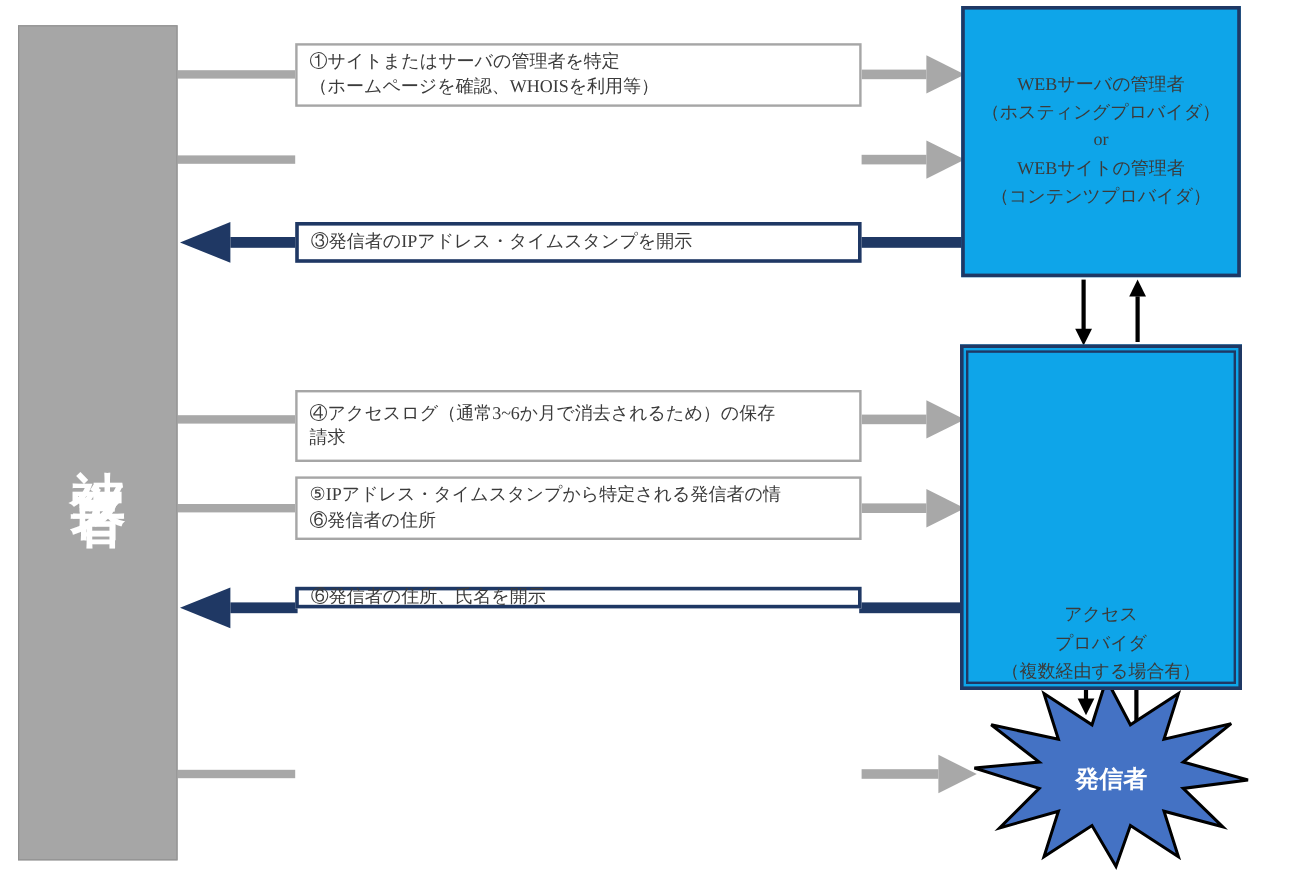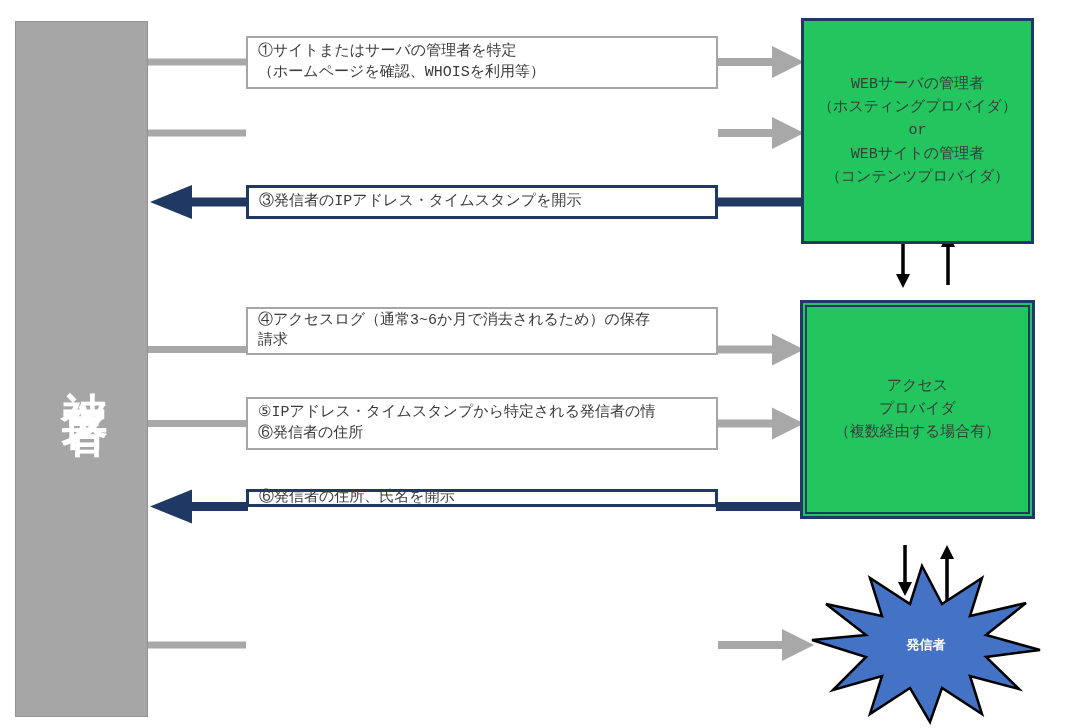--- a/index.html
+++ b/index.html
@@ -1,18 +1,18 @@
 <!DOCTYPE html>
 <html><head>
 <meta charset="utf-8">
 <style>
   html,body{margin:0;padding:0;background:#ffffff;}
   .canvas{
     position:relative;width:1077px;height:728px;background:#ffffff;
-    font-family:Liberation Mono, monospace;overflow:hidden;
+    font-family:Liberation Serif, serif;overflow:hidden;
   }
   .overlay{position:absolute;left:0;top:0;width:1077px;height:728px;}
 
   
   .victim-bar{
     position:absolute;left:15px;top:21px;width:133px;height:696px;
     background:#a6a6a6;border:1px solid #929292;box-sizing:border-box;
     display:flex;align-items:center;justify-content:center;
   }
   .victim-bar span{
@@ -26,41 +26,41 @@
     position:absolute;left:246px;width:472px;box-sizing:border-box;
     background:#ffffff;display:flex;align-items:center;
     padding:2px 8px 2px 10px;
     font-size:15px;color:#3b3b3b;line-height:1.35;white-space:pre-line;
   }
   .step.gray{border:2px solid #a6a6a6;}
   .step.navy{border:3px solid #1f3864;}
   .s1{top:36px;height:53px;}
   .s2{top:117px;height:33px;}
   .s3{top:185px;height:34px;}
-  .s4{top:307px;height:48px;align-items:flex-end;}
+  .s4{top:325px;height:60px;}
   .s5{top:397px;height:53px;}
   .s6{top:489px;height:18px;}
   .s7{top:629px;height:32px;}
 
   
   .provider{
-    position:absolute;box-sizing:border-box;background:#22c55e;
+    position:absolute;box-sizing:border-box;background:#0ea5e9;
     border:3px solid #1f3864;display:flex;align-items:center;justify-content:center;
-    text-align:center;font-size:15px;color:#3b3b3b;line-height:1.55;white-space:pre-line;margin-top:13px;
+    text-align:center;font-size:15px;color:#3b3b3b;line-height:1.55;white-space:pre-line;
   }
   .web{left:801px;top:5px;width:233px;height:226px;}
-  .access{left:800px;top:287px;width:235px;height:219px;}
+  .access{left:800px;top:287px;width:235px;height:288px;align-items:flex-end;}
   .access::after{
     content:"";position:absolute;inset:2px;border:2px solid #1f3864;pointer-events:none;
   }
 
   
   .sender-label{
     position:absolute;left:866px;top:636px;width:120px;text-align:center;
-    color:#ffffff;font-weight:bold;font-size:13px;
+    color:#ffffff;font-weight:bold;font-size:20px;
   }
 </style>
 </head>
 <body>
 
 <div class="canvas">
 
   <svg class="overlay" viewBox="0 0 1077 728" xmlns="http://www.w3.org/2000/svg">
 
     <g fill="#a8a8a8">

